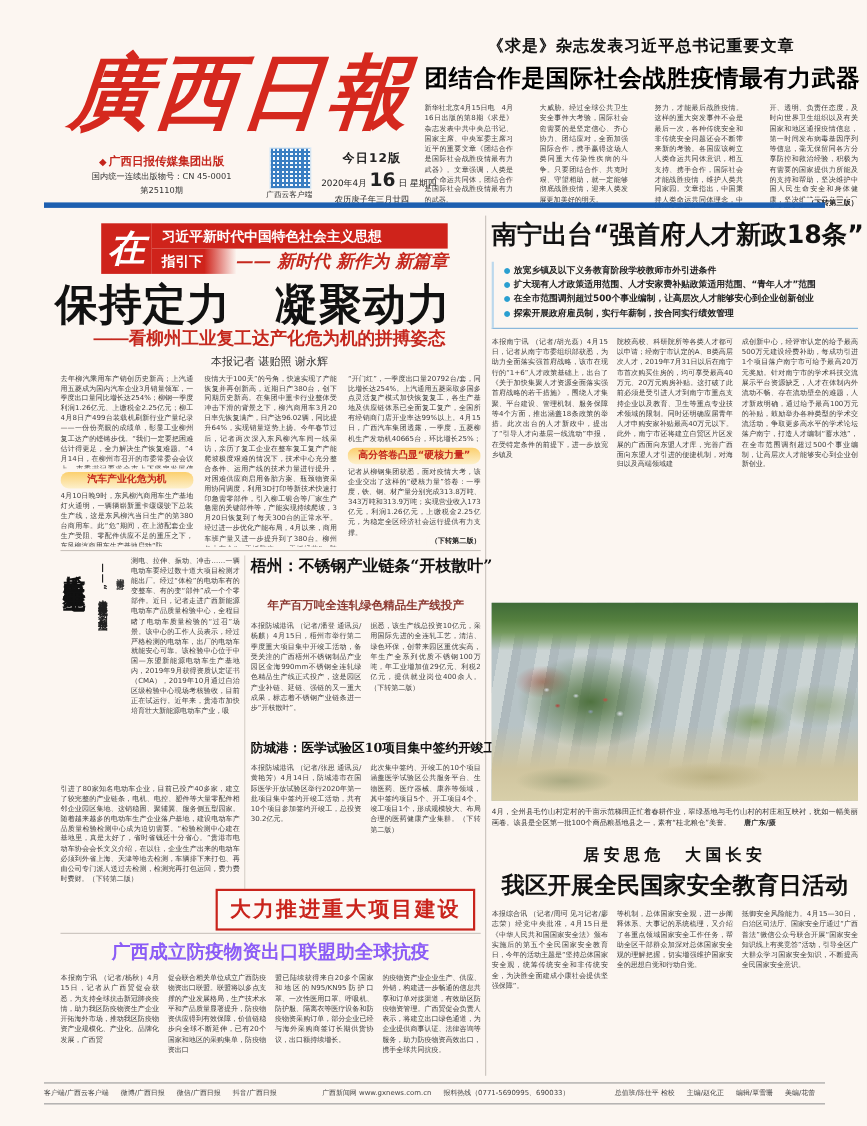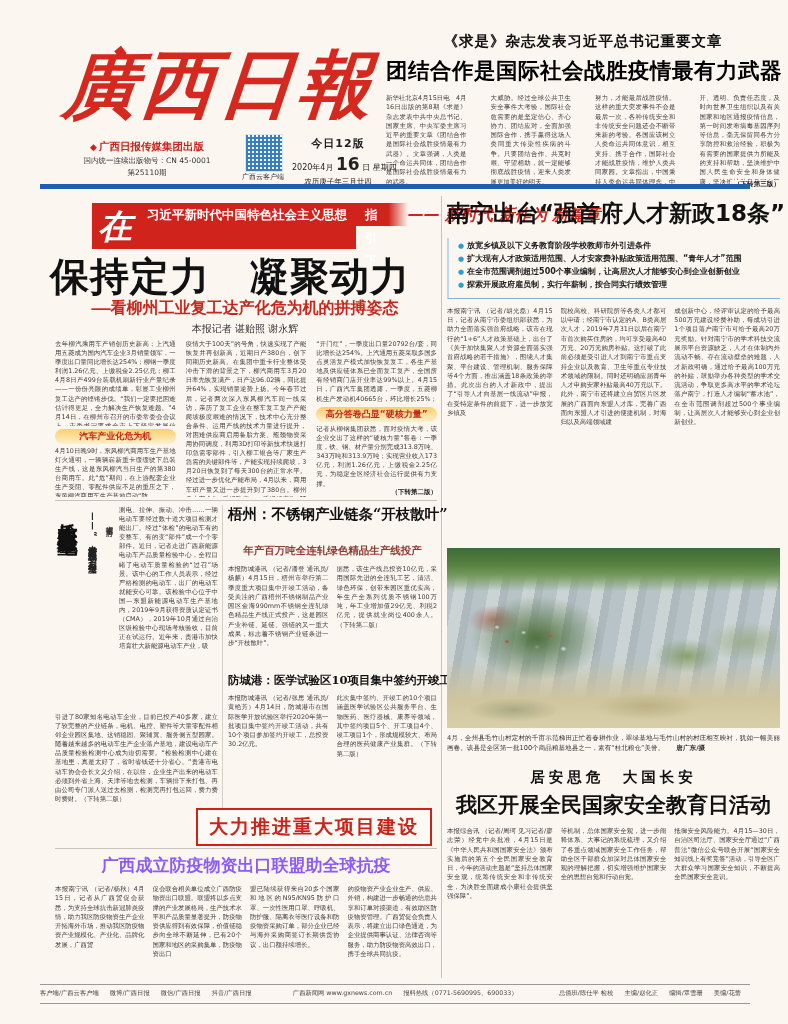--- a/index.html
+++ b/index.html
@@ -1,18 +1,18 @@
 <!DOCTYPE html>
 <html><head>
 <meta charset="utf-8">
 <style>
   html,body{margin:0;padding:0;}
   body{width:788px;height:1024px;background:#f6ebe4;font-family:"DejaVu Sans","Liberation Sans",sans-serif;}
   .page{position:absolute;left:0;top:0;width:788px;height:1024px;background:#fcf6f1;overflow:hidden;}
-  .serif{font-family:Liberation Mono, monospace;}
+  .serif{font-family:Liberation Sans, sans-serif;}
   
   .mast-title{position:absolute;left:64px;top:34px;width:310px;font-size:74px;line-height:100px;
     color:#d5281e;font-weight:bold;font-style:italic;letter-spacing:4px;
     font-family:"DejaVu Serif","Liberation Serif",serif;transform:skewX(-5deg);white-space:nowrap;}
   .pubblock{position:absolute;left:56px;top:140px;width:182px;text-align:center;}
   .pub1{color:#c4251c;font-weight:bold;font-size:10.5px;}
   .pub1 .dia{color:#c4251c;font-size:9px;margin-right:2px;}
   .pub2,.pub3{font-size:7.5px;color:#333;margin-top:2px;}
   .qr{position:absolute;left:245px;top:134px;width:36px;height:36px;border:1px solid #d8e6f2;
     background-color:#eef5fb;
@@ -30,21 +30,21 @@
   .ts-head{text-align:center;font-size:21.5px;font-weight:900;color:#000;margin-top:5px;letter-spacing:0.5px;white-space:nowrap;}
   .ts-cols{display:flex;gap:24px;margin-top:9px;height:95px;position:relative;}
   .bcol{flex:1;font-size:6.4px;line-height:1.45;color:#3c3c3c;text-align:justify;overflow:hidden;}
   .ts-jump{position:absolute;right:0;bottom:0;font-size:6.6px;font-weight:bold;color:#222;background:#fcf6f1;padding-left:4px;}
   .bluerule{position:absolute;left:40px;top:184px;width:710px;height:5px;background:#1d5fb0;}
   
   .banner{position:absolute;left:92px;top:203px;width:346px;height:48px;}
   .badge{position:absolute;left:0;top:0;display:flex;height:46px;}
   .zai{background:#cf231b;color:#fff;font-size:34px;line-height:46px;padding:0 6px;font-weight:bold;
     font-style:italic;font-family:"DejaVu Serif","Liberation Serif",serif;}
-  .blines{display:flex;flex-direction:row;}
+  .blines{display:flex;flex-direction:column;}
   .b1{background:#cf231b;color:#fff;font-size:12.5px;font-weight:bold;line-height:23px;padding:0 9px;white-space:nowrap;}
   .b2row{display:flex;height:23px;}
   .b2{background:linear-gradient(90deg,#cf231b 62%,rgba(207,35,27,0));color:#fff;font-size:12.5px;
     font-weight:bold;line-height:23px;padding:0 30px 0 9px;}
   .bscript{color:#c5281e;font-size:16px;font-weight:bold;font-style:italic;white-space:nowrap;line-height:23px;
     font-family:"DejaVu Serif","Liberation Serif",serif;}
   
   .lead-head{position:absolute;left:50px;top:250px;width:390px;text-align:left;font-size:39px;
     font-weight:900;color:#111;letter-spacing:1px;white-space:nowrap;}
   .lead-sub{position:absolute;left:50px;top:298px;width:390px;text-align:center;font-size:16px;

